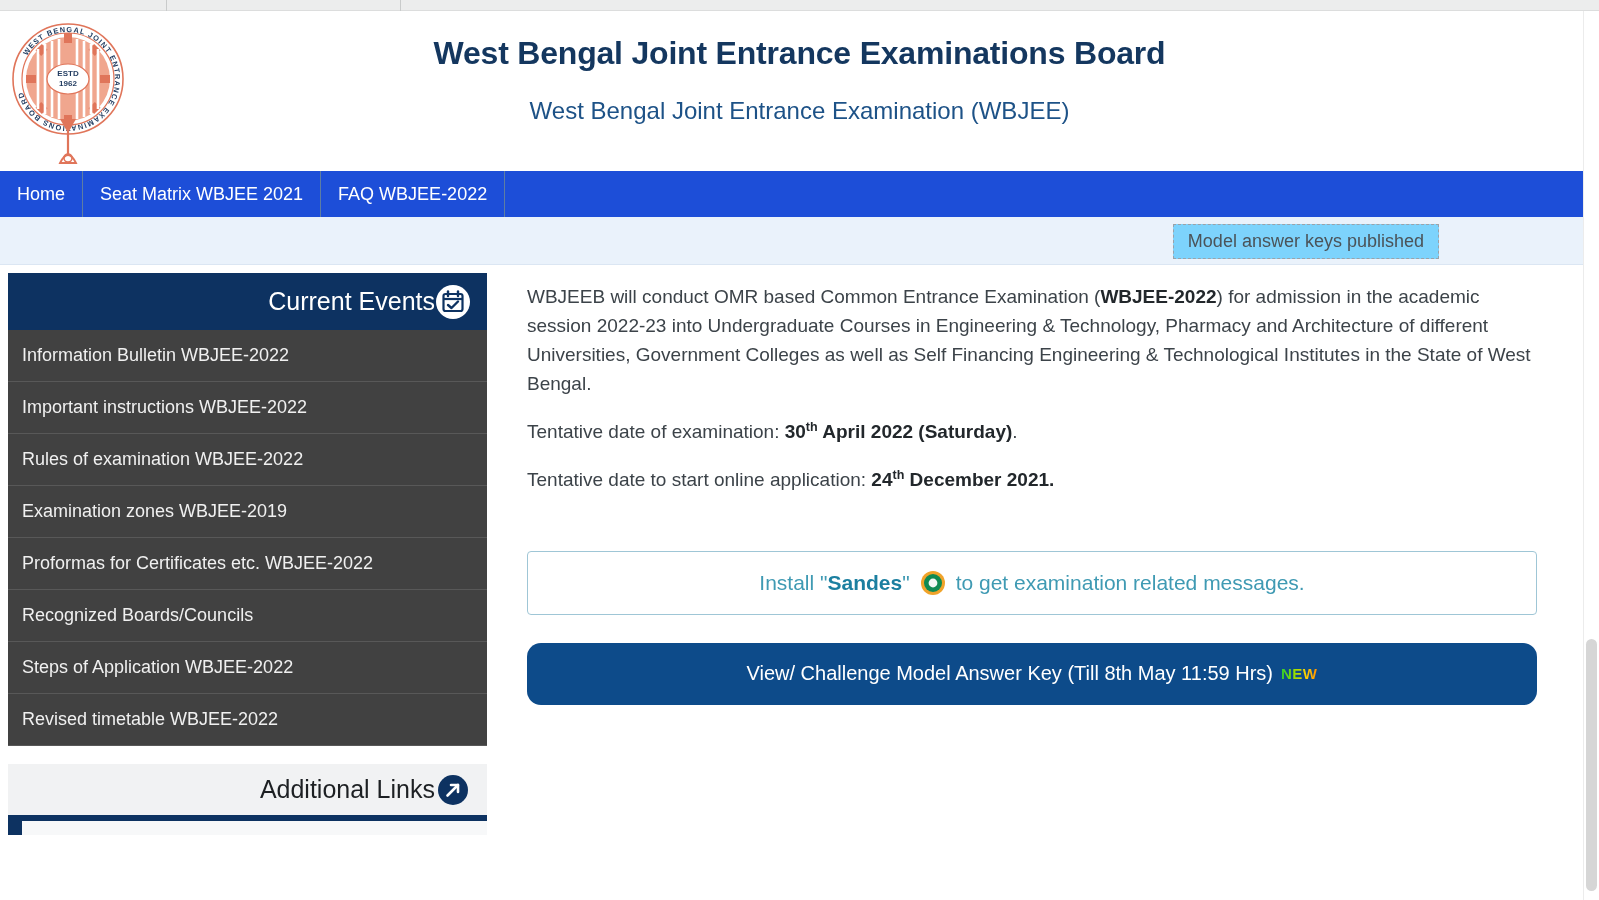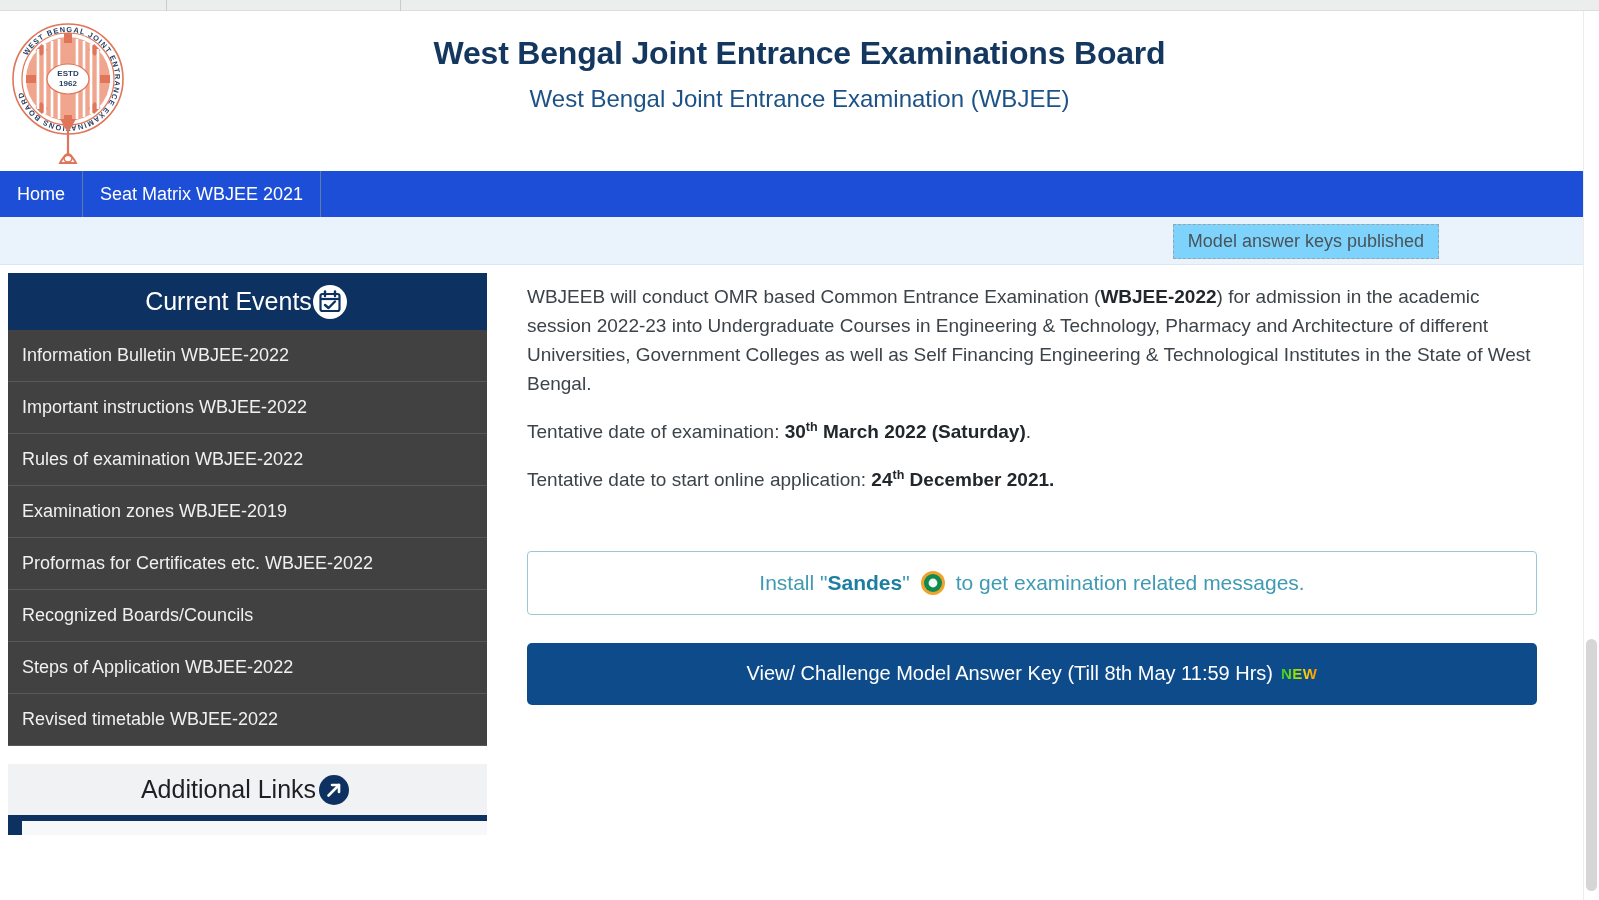--- a/index.html
+++ b/index.html
@@ -63,21 +63,21 @@
   .site-title {
     font-size: 32px;
     font-weight: bold;
     color: #14375f;
     letter-spacing: -0.2px;
     line-height: 1.25;
   }
   .site-subtitle {
     font-size: 24px;
     color: #1d5287;
-    margin-top: 12px;
+    margin-top: 24px;
     line-height: 1.2;
   }
 
   
   .navbar {
     position: relative;
     height: 46px;
     background: #1d4ed8;
     display: flex;
     align-items: stretch;
@@ -127,21 +127,21 @@
     flex: 0 0 495px;
     padding: 8px 8px 0 8px;
     background: #ffffff;
   }
   .panel { margin-bottom: 18px; }
   .panel-head {
     height: 57px;
     background: #0d3261;
     display: flex;
     align-items: center;
-    justify-content: center;
+    justify-content: flex-end;
     padding: 0 16px 0 14px;
   }
   .panel-head.light {
     background: #f1f2f3;
     border-bottom: 6px solid #0d3261;
   }
   .panel-title {
     color: #ffffff;
     font-size: 25px;
     font-weight: normal;
@@ -216,21 +216,21 @@
     display: inline-block;
     vertical-align: -6px;
     margin: 0 10px;
   }
 
   
   .answer-key-btn {
     margin-top: 28px;
     height: 62px;
     background: #0d4b8a;
-    border-radius: 5px;
+    border-radius: 14px;
     display: flex;
     align-items: center;
     justify-content: center;
     cursor: pointer;
   }
   .answer-key-label {
     color: #ffffff;
     font-size: 20px;
     white-space: nowrap;
   }
@@ -326,20 +326,21 @@
 
     <div class="header-titles">
       <div class="site-title">West Bengal Joint Entrance Examinations Board</div>
       <div class="site-subtitle">West Bengal Joint Entrance Examination (WBJEE)</div>
     </div>
   </div>
 
   <div class="navbar">
     <div class="nav-item">Home</div>
     <div class="nav-item">Seat Matrix WBJEE 2021</div>
+    <div class="nav-item">FAQ WBJEE-2022</div>
   </div>
 
   <div class="notice-band">
     <div class="notice-box">Model answer keys published</div>
   </div>
 
   <div class="content">
 
     <div class="sidebar">
 
@@ -379,21 +380,21 @@
         <div class="links-stub"></div>
       </div>
 
     </div>
 
     <div class="main">
 
 
       <p class="para"><span>WBJEEB will conduct OMR based Common Entrance Examination (</span><b>WBJEE-2022</b><span>) for admission in the academic session 2022-23 into Undergraduate Courses in Engineering &amp; Technology, Pharmacy and Architecture of different Universities, Government Colleges as well as Self Financing Engineering &amp; Technological Institutes in the State of West Bengal.</span></p>
 
-      <p class="para"><span>Tentative date of examination: </span><b>30</b><b><sup>th</sup></b><b> March 2022 (Saturday)</b><span>.</span></p>
+      <p class="para"><span>Tentative date of examination: </span><b>30</b><b><sup>th</sup></b><b> April 2022 (Saturday)</b><span>.</span></p>
 
       <p class="para"><span>Tentative date to start online application: </span><b>24</b><b><sup>th</sup></b><b> December 2021.</b></p>
 
       <div class="sandes-box">
         <span class="sandes-text"><span>Install "</span><b>Sandes</b><span>"</span><svg class="sandes-icon" width="26" height="26" viewBox="0 0 26 26">
               <circle cx="13" cy="13" r="12" fill="#f0a32a"></circle>
               <circle cx="13" cy="13" r="9" fill="#0f8a52"></circle>
               <circle cx="13" cy="13" r="4.4" fill="#f2f7f4"></circle>
             </svg><span>to get examination related messages.</span></span>
       </div>

